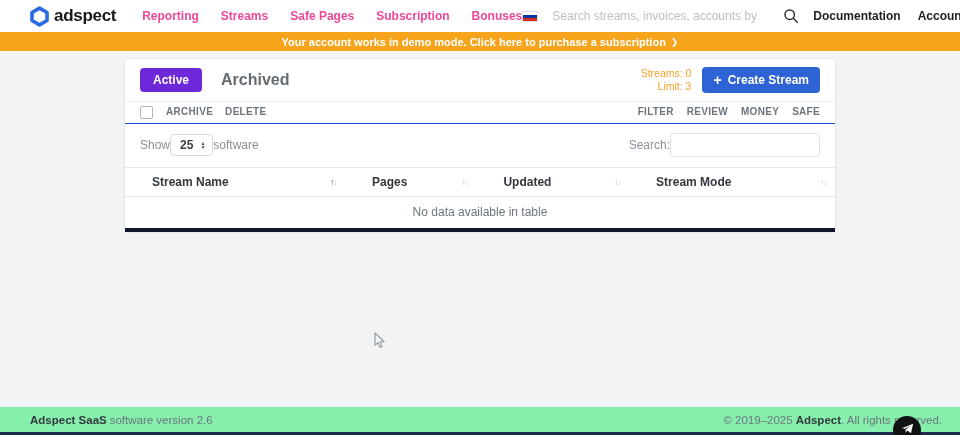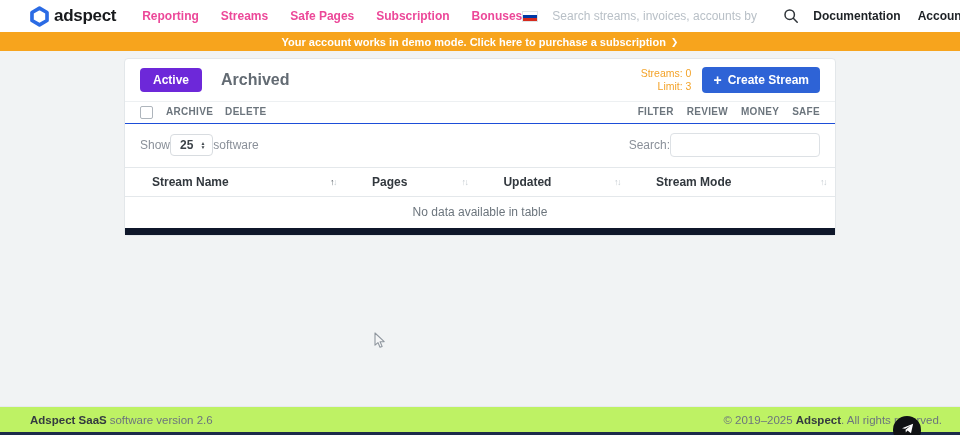--- a/index.html
+++ b/index.html
@@ -173,21 +173,21 @@
     cursor: pointer;
   }
   .th-inner { display: flex; align-items: center; justify-content: space-between; margin-left: 12px; }
   .sort { font-size: 9px; letter-spacing: -1.5px; color: #c6ccd2; white-space: nowrap; }
   .sort .on { color: #5a6268; }
   .streams td.empty-cell {
     text-align: center;
     font-size: 12px;
     color: #6c757d;
     padding: 8px 0 9px;
-    border-bottom: 7px solid #0f172a;
+    border-bottom: 4px solid #0f172a;
   }
   .streams th:nth-child(1) { width: 31%; }
   .streams th:nth-child(2) { width: 18.5%; }
   .streams th:nth-child(3) { width: 21.5%; }
   .streams th:nth-child(4) { width: 29%; }
 
   .card-footer {
     display: flex;
     align-items: center;
     justify-content: space-between;
@@ -204,21 +204,21 @@
     cursor: default;
     font-family: inherit;
   }
   .pg-btn.prev { border-radius: 4px 0 0 4px; }
   .pg-btn.next { border-radius: 0 4px 4px 0; border-left: none; }
 
   
   .footer {
     flex: 0 0 auto;
     height: 26px;
-    background: #bef264;
+    background: #86efac;
     border-top: 1px solid #e7eaee;
     display: flex;
     align-items: center;
     justify-content: space-between;
     padding: 0 18px 0 30px;
     font-size: 11.5px;
     color: #6c757d;
   }
   .footer b { color: #343a40; font-weight: 700; }
   .footer .sp { margin-left: 3px; }

